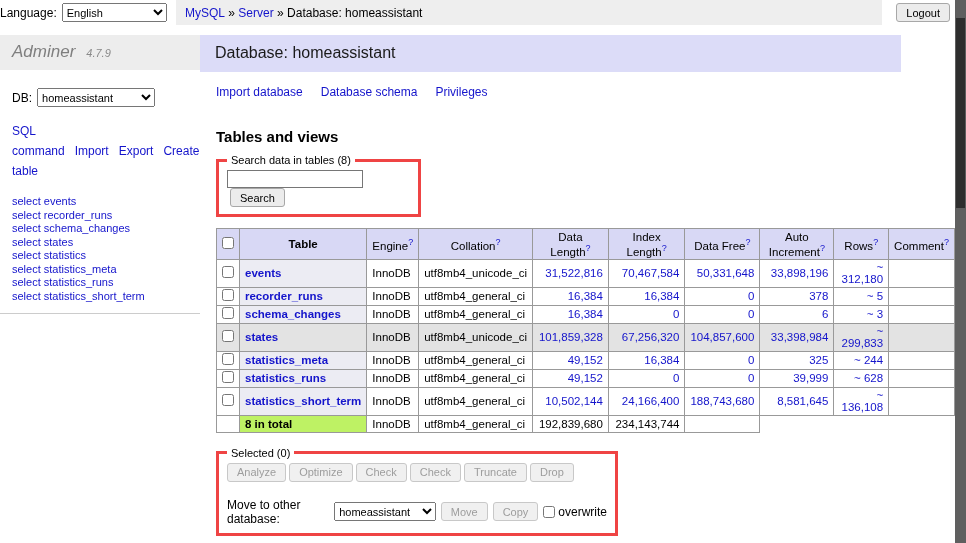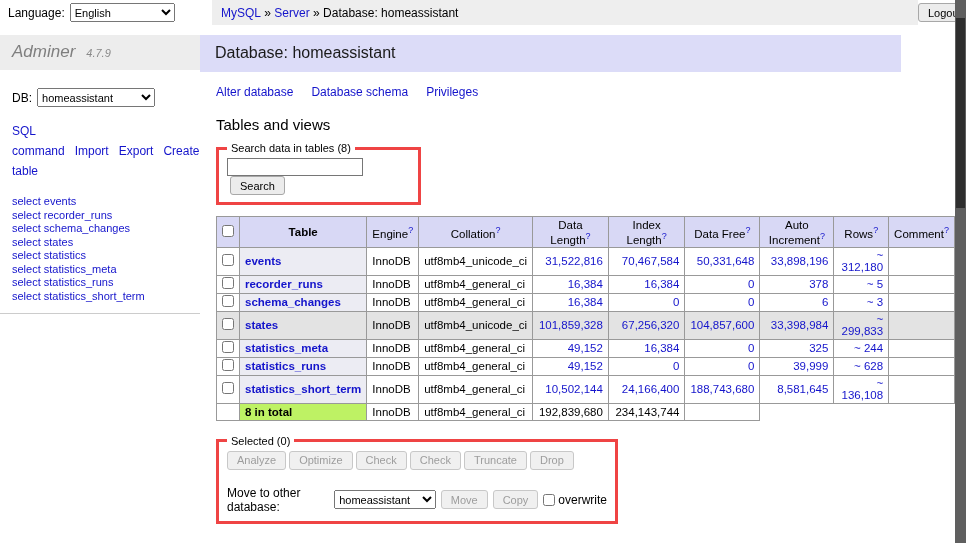--- a/index.html
+++ b/index.html
@@ -6,21 +6,21 @@
   html, body { background: #fff; }
   body {
     width: 966px; height: 543px; overflow: hidden; position: relative;
     font-family: "Liberation Sans", sans-serif; font-size: 12px; color: #000;
   }
   a.lnk { color: var(--link); text-decoration: none; cursor: pointer; }
   .bold { font-weight: bold; }
 
   
   .topbar { display: flex; height: 25px; align-items: center; }
-  .lang { width: 212px; flex: none; padding-left: 8px; display: flex; align-items: center; gap: 5px; }
+  .lang { width: 176px; flex: none; display: flex; align-items: center; gap: 5px; }
   .lang select { width: 105px; height: 19px; font-size: 11px; font-family: inherit; }
   .crumbs { width: 706px; flex: none; height: 25px; background: var(--breadcrumb-bg);
             display: flex; align-items: center; padding-left: 9px; white-space: pre; }
   .crumbs .sep { color: #000; }
   .logoutz { flex: 1; display: flex; justify-content: flex-end; padding-right: 16px; }
 
   
   button { font-family: inherit; font-size: 11px; padding: 2px 9px; height: 19px;
            border: 1px solid #a8a8a8; border-radius: 3px; background: #ececec; color: #000; cursor: pointer; }
   button:disabled { color: #9d9d9d; background: #f0f0f0; border-color: #c8c8c8; cursor: default; }
@@ -42,21 +42,21 @@
   .cmd-links a { margin-right: 10px; }
   .tablelinks { margin: 14px 0 0 12px; font-size: 11px; line-height: 13.5px; }
   .tablelinks a { display: block; }
   .side-divider { margin-top: 10px; border: none; border-top: 1px solid #ccc; }
 
   
   .page-title { margin: 10px 54px 0 0; background: var(--title-bar-bg); padding: 9px 15px 10px;
                 font-size: 16px; font-weight: normal; color: #1a1a1a; }
   .links-row { margin: 13px 0 0 16px; }
   .links-row a { margin-right: 18px; }
-  h3.sec { margin: 17px 0 0 16px; font-size: 15px; font-weight: normal; }
+  h3.sec { margin: 29px 0 0 16px; font-size: 15px; font-weight: bold; }
   fieldset { border: 3px solid #ef4444; margin: 9px 0 0 16px; padding: 4px 8px 7px; }
   fieldset legend { font-size: 11px; padding: 0 4px; }
   .search-fs { width: 205px; }
   .search-fs input[type="text"] { width: 136px; height: 18px; font-size: 11px; border: 1px solid #767676; padding: 1px 3px; }
   .search-fs button { margin-left: 3px; }
 
   
   .dbtable { border-collapse: collapse; margin: 11px 0 0 16px; font-size: 11.5px; }
   .dbtable th, .dbtable td { border: 1px solid var(--border); padding: 1.5px 5px; height: 17px; vertical-align: middle; }
   .dbtable thead th { background: var(--table-header-bg); text-align: center; font-weight: normal; }
@@ -120,21 +120,21 @@
         <a class="lnk" href="#">select statistics_meta</a>
         <a class="lnk" href="#">select statistics_runs</a>
         <a class="lnk" href="#">select statistics_short_term</a>
       </div>
     <hr class="side-divider">
   </aside>
 
   <main>
     <h2 class="page-title">Database: homeassistant</h2>
 
-    <div class="links-row"><a class="lnk" href="#">Alter database</a><a class="lnk" href="#">Database schema</a><a class="lnk" href="#">Privileges</a></div>
+    <div class="links-row"><a class="lnk" href="#">Import database</a><a class="lnk" href="#">Database schema</a><a class="lnk" href="#">Privileges</a></div>
 
     <h3 class="sec">Tables and views</h3>
 
     <fieldset class="search-fs">
       <legend>Search data in tables (8)</legend>
       <input type="text" value="" style="">
       <button>Search</button>
     </fieldset>
 
     <table class="dbtable">

